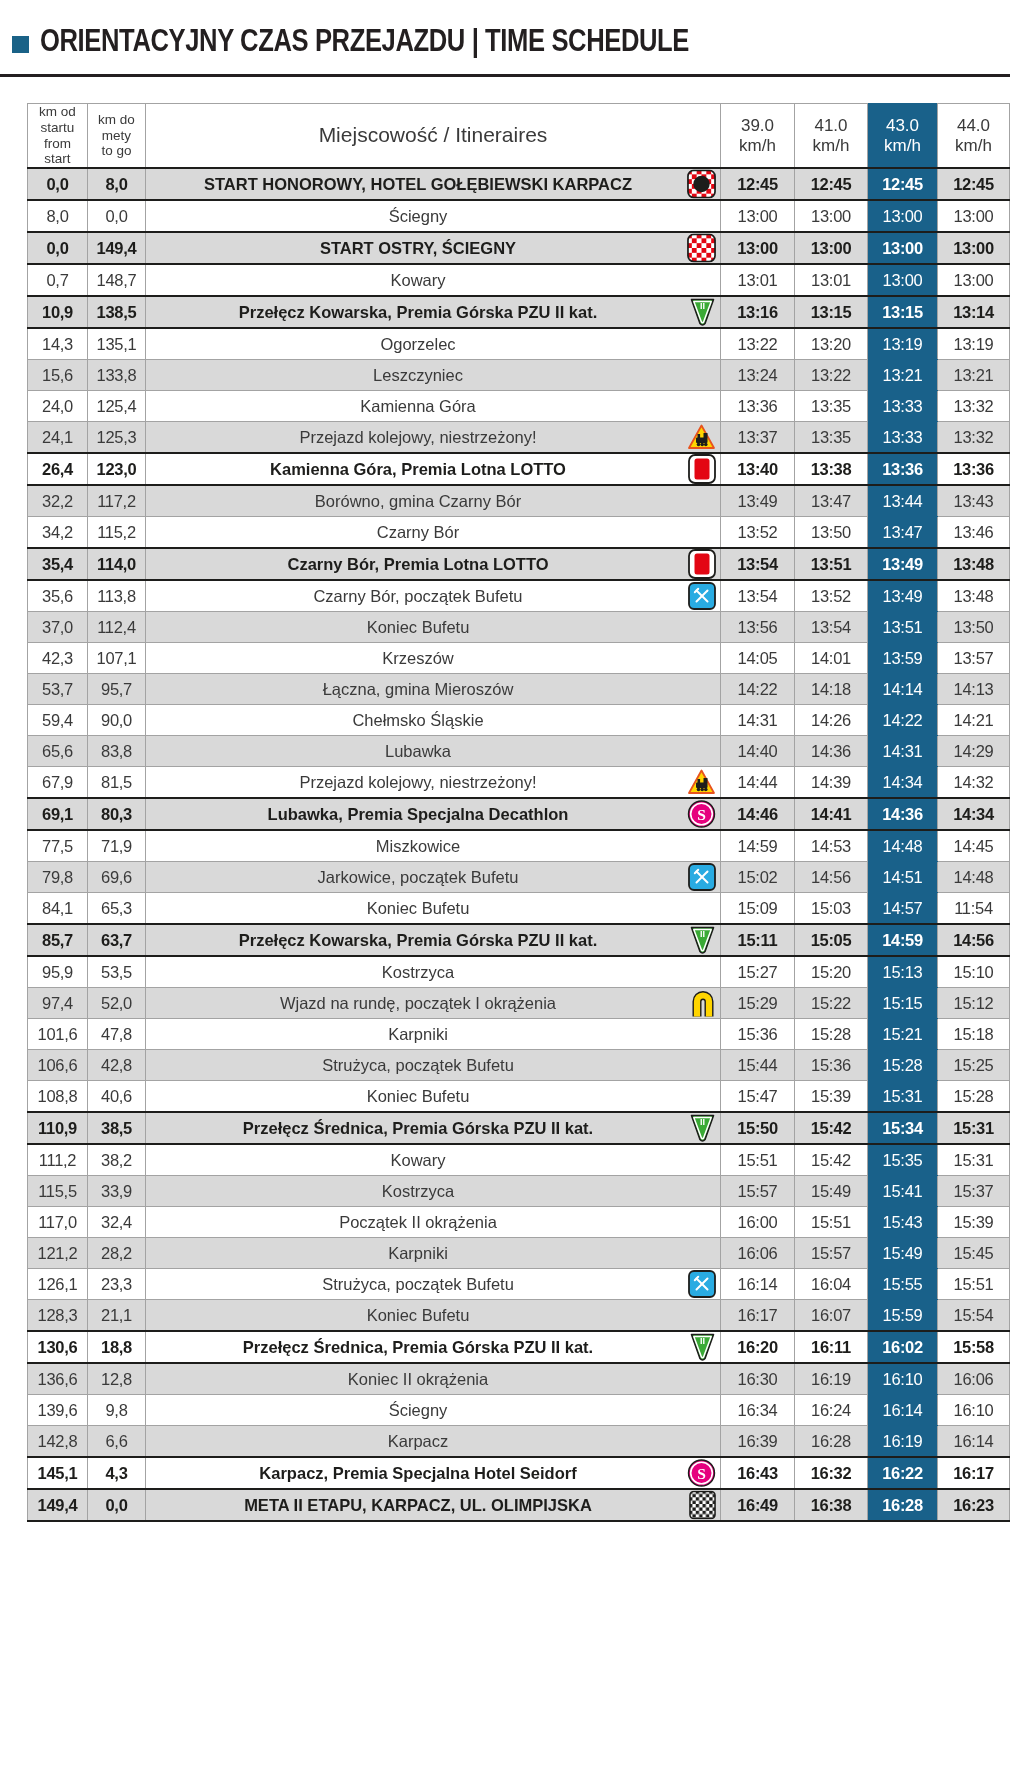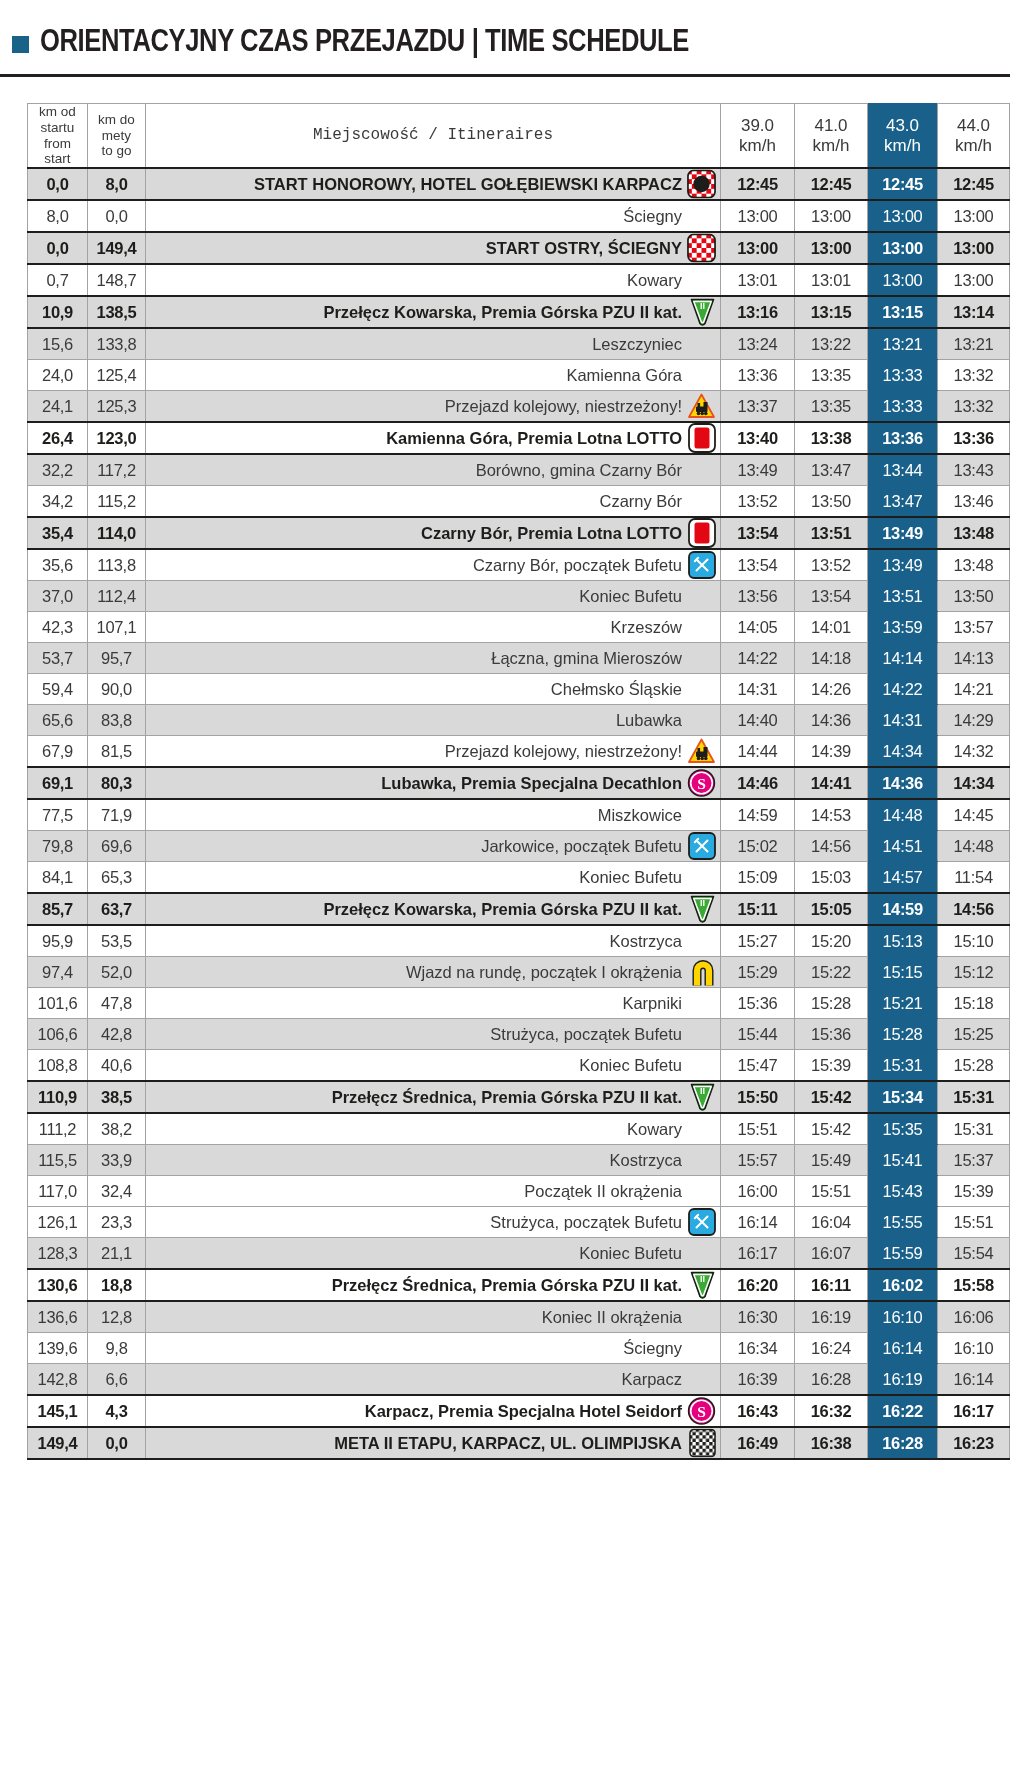--- a/index.html
+++ b/index.html
@@ -19,29 +19,29 @@
 
   
   .table-wrap{position:absolute;top:103px;left:27px;}
   table{border-collapse:collapse;table-layout:fixed;width:982px;}
   th{
     font-weight:400;border:1px solid #a3a3a3;background:#fff;color:#3a3a3a;
     text-align:center;vertical-align:middle;white-space:pre-line;line-height:1.15;
     height:63px;padding:0;
   }
   th.small{font-size:13.5px;}
-  th.place-h{font-size:16px;font-family:Liberation Mono, monospace;}
+  th.place-h{font-size:21px;}
   th.speed{font-size:17px;}
   th.blue{background:#19618a;color:#fff;border-top-color:#19618a;}
   td{
     border:1px solid #a3a3a3;height:30px;padding:0;vertical-align:middle;
     color:#3a3a3a;background:#fff;
   }
   .c-num{text-align:center;font-size:16.5px;letter-spacing:-.3px;}
-  .c-place{position:relative;text-align:right;padding:0 38px 0 8px;font-size:16.5px;
+  .c-place{position:relative;text-align:center;padding:0 38px 0 8px;font-size:16.5px;
     white-space:nowrap;overflow:hidden;}
   .icon-slot{position:absolute;right:4px;top:50%;transform:translateY(-50%);
     display:flex;align-items:center;text-decoration:underline;}
   .c-time{text-align:center;font-size:16.5px;letter-spacing:-.3px;}
   tr.gray td{background:#d9d9d9;}
   td.blue{background:#19618a !important;color:#fff;
     border-top-color:#19618a;border-bottom-color:#19618a;}
   tr.bold td{font-weight:700;color:#1d1d1b;
     border-top:2px solid #1d1d1b;border-bottom:2px solid #1d1d1b;}
   tr.bold td.blue{color:#fff;}
@@ -156,20 +156,29 @@
         <path d="M2.5,2.5 H24.5 L16,26.5 Q13.5,29.5 11,26.5 Z" fill="#3aaa35" stroke="#1d1d1b" stroke-width="1.6" stroke-linejoin="round"></path>
         <path d="M4.8,4.6 H22.2 L14.6,25 Q13.5,26.6 12.4,25 Z" fill="none" stroke="#fff" stroke-width="1.5" stroke-linejoin="round"></path>
         <text x="13.5" y="12" text-anchor="middle" font-size="9" font-weight="bold" fill="#fff" font-family="Liberation Sans,sans-serif">II</text>
               </svg>
             </span></td>
     <td class="c-time">13:16</td>
     <td class="c-time">13:15</td>
     <td class="c-time blue">13:15</td>
     <td class="c-time">13:14</td>
   </tr>
+        <tr>
+    <td class="c-num">14,3</td>
+    <td class="c-num">135,1</td>
+    <td class="c-place"><span class="place-text">Ogorzelec</span></td>
+    <td class="c-time">13:22</td>
+    <td class="c-time">13:20</td>
+    <td class="c-time blue">13:19</td>
+    <td class="c-time">13:19</td>
+  </tr>
         <tr class="gray">
     <td class="c-num">15,6</td>
     <td class="c-num">133,8</td>
     <td class="c-place"><span class="place-text">Leszczyniec</span></td>
     <td class="c-time">13:24</td>
     <td class="c-time">13:22</td>
     <td class="c-time blue">13:21</td>
     <td class="c-time">13:21</td>
   </tr>
         <tr>
@@ -478,20 +487,29 @@
     <td class="c-time">15:37</td>
   </tr>
         <tr>
     <td class="c-num">117,0</td>
     <td class="c-num">32,4</td>
     <td class="c-place"><span class="place-text">Początek II okrążenia</span></td>
     <td class="c-time">16:00</td>
     <td class="c-time">15:51</td>
     <td class="c-time blue">15:43</td>
     <td class="c-time">15:39</td>
+  </tr>
+        <tr class="gray">
+    <td class="c-num">121,2</td>
+    <td class="c-num">28,2</td>
+    <td class="c-place"><span class="place-text">Karpniki</span></td>
+    <td class="c-time">16:06</td>
+    <td class="c-time">15:57</td>
+    <td class="c-time blue">15:49</td>
+    <td class="c-time">15:45</td>
   </tr>
         <tr>
     <td class="c-num">126,1</td>
     <td class="c-num">23,3</td>
     <td class="c-place"><span class="place-text">Strużyca, początek Bufetu</span><span class="icon-slot">
               <svg width="28" height="28" viewBox="0 0 28 28">
         <rect x="1" y="1" width="26" height="26" rx="5" fill="#29abe2" stroke="#1d1d1b" stroke-width="1.8"></rect>
         <g stroke="#fff" stroke-width="2" stroke-linecap="round">
           <line x1="8.5" y1="8.5" x2="19.5" y2="19.5"></line>
           <line x1="19.5" y1="8.5" x2="8.5" y2="19.5"></line>

